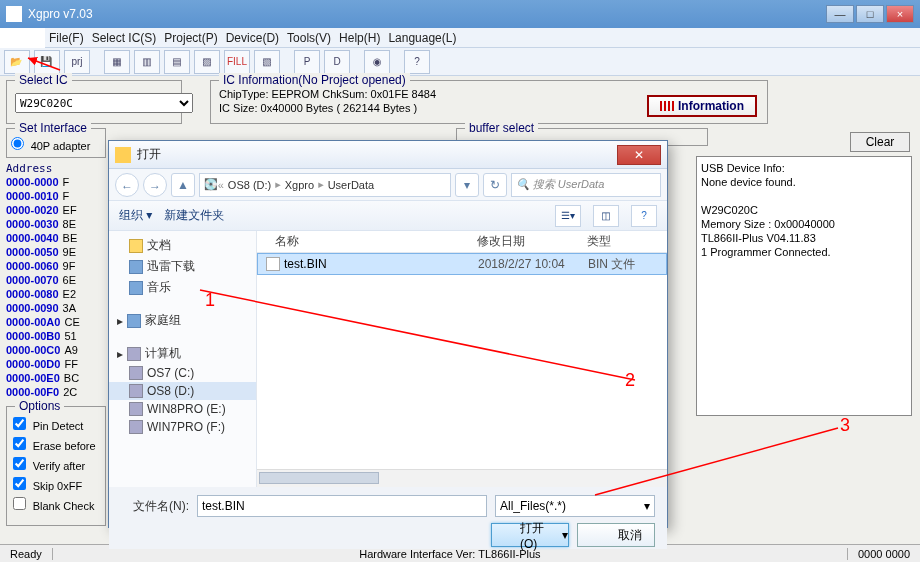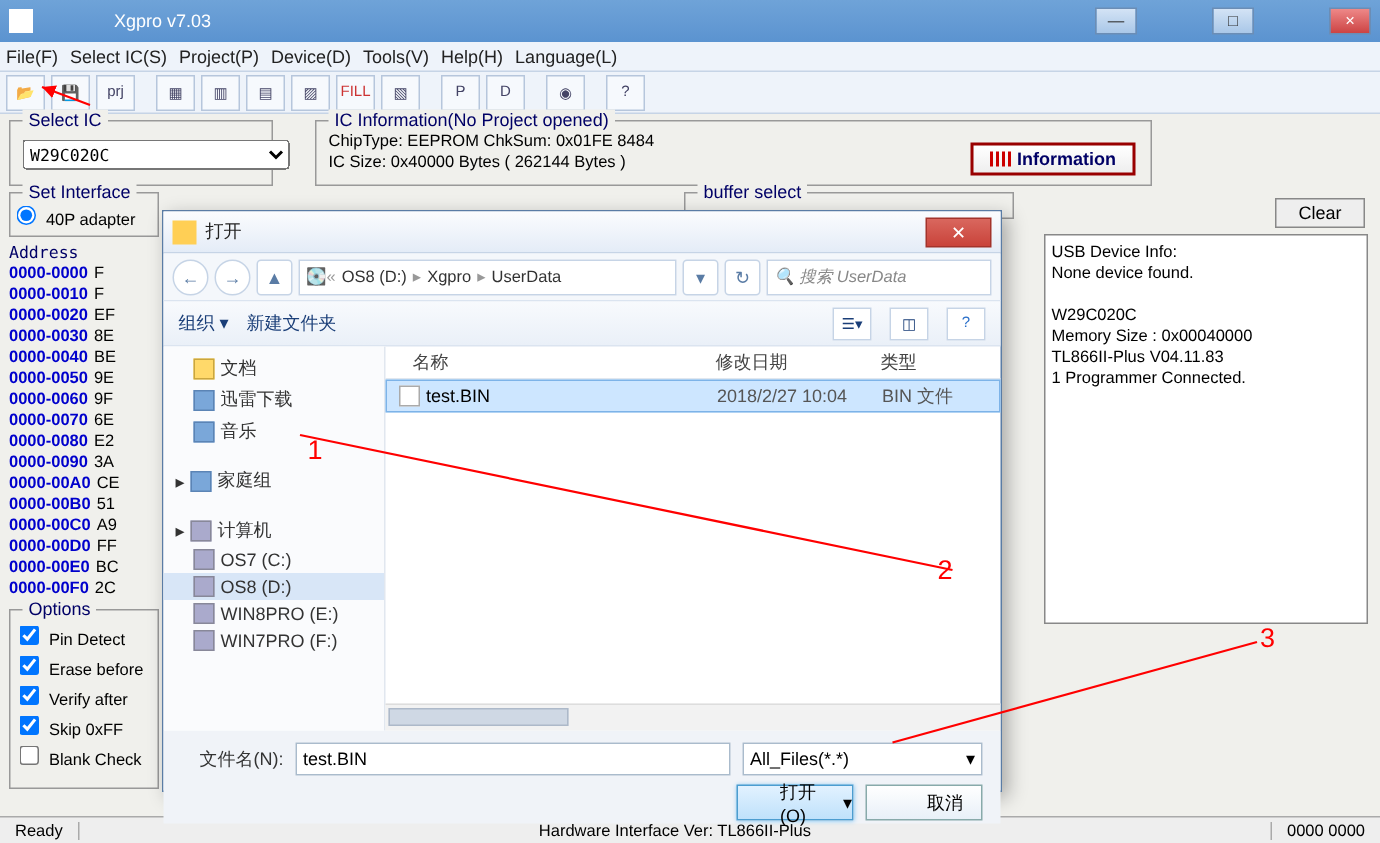--- a/index.html
+++ b/index.html
@@ -1,26 +1,26 @@
 <!DOCTYPE html>
 <html><head>
 <meta charset="utf-8">
 <style>
 * { box-sizing: border-box; margin: 0; padding: 0; font-family: "Microsoft YaHei", Tahoma, sans-serif; }
 body { width: 920px; height: 562px; background: #fff; position: relative; overflow: hidden; font-size: 12px; }
 
 
-.titlebar { height: 28px; background: linear-gradient(#6fa3d8, #5b93d0); display: flex; align-items: center; padding: 0 6px; color: #fff; gap: 48px; }
+.titlebar { height: 28px; background: linear-gradient(#6fa3d8, #5b93d0); display: flex; align-items: center; padding: 0 6px; color: #fff; }
 .titlebar .icon { width: 16px; height: 16px; background: #fff; margin-right: 6px; }
 .titlebar .title { flex: 1; font-size: 12px; }
 .titlebar .wbtn { width: 28px; height: 18px; background: linear-gradient(#d3e3f5,#a9c7e8); border: 1px solid #6b8db5; margin-left: 2px; display:flex; align-items:center; justify-content:center; font-size:11px; color:#333; }
 .titlebar .wbtn.close { background: linear-gradient(#e88,#c44); color:#fff; }
 
 
-.menubar { height: 20px; background: #eef3fa; display: flex; align-items: center; padding: 0 4px; border-bottom: 1px solid #c6d4e6; }
+.menubar { height: 20px; background: #eef3fa; display: flex; align-items: center; padding: 0 4px; border-bottom: 1px solid #c6d4e6; margin-left: 45px; }
 .menubar span { margin-right: 8px; color: #222; cursor: default; }
 
 
 .toolbar { height: 28px; background: #eef3fa; display: flex; align-items: center; padding: 0 4px; border-bottom: 1px solid #c6d4e6; gap:4px; }
 .tbtn { width: 26px; height: 24px; border: 1px solid #b6c6dc; background: #f6f9fd; display:flex; align-items:center; justify-content:center; font-size:10px; color:#446; }
 .tsep { width: 6px; }
 
 
 .content { position: absolute; top: 76px; left:0; right:0; bottom: 18px; background:#f0f0ec; }
 
@@ -41,21 +41,21 @@
 .setif .rad { position:absolute; left:4px; top:8px; font-family:monospace; font-size:11px; }
 
 
 .addrwrap { position:absolute; left:6px; top:86px; width:670px; height:250px; }
 .addrhead { color:#006; font-family:monospace; font-size:11px; }
 .hexrows { font-family:monospace; font-size:11px; line-height:14px; }
 .hexrows .addr { color:#00c; font-weight:bold; margin-right:4px; }
 .hexrows .byte { color:#000; }
 
 
-.bufsel { left:456px; top:52px; width:220px; height:18px; }
+.bufsel { left:456px; top:52px; width:252px; height:18px; }
 
 
 .clearbtn { position:absolute; right:10px; top:56px; width:60px; height:20px; border:1px solid #888; background:#eee; display:flex;align-items:center;justify-content:center; }
 
 
 .rinfo { position:absolute; right:8px; top:80px; width:216px; height:260px; border:1px solid #888; background:#fff; padding:4px; font-family:monospace; font-size:11px; line-height:14px; }
 
 
 .options { left:6px; top:330px; width:100px; height:120px; }
 .options .chk { position:absolute; left:6px; font-family:monospace; font-size:11px; }

